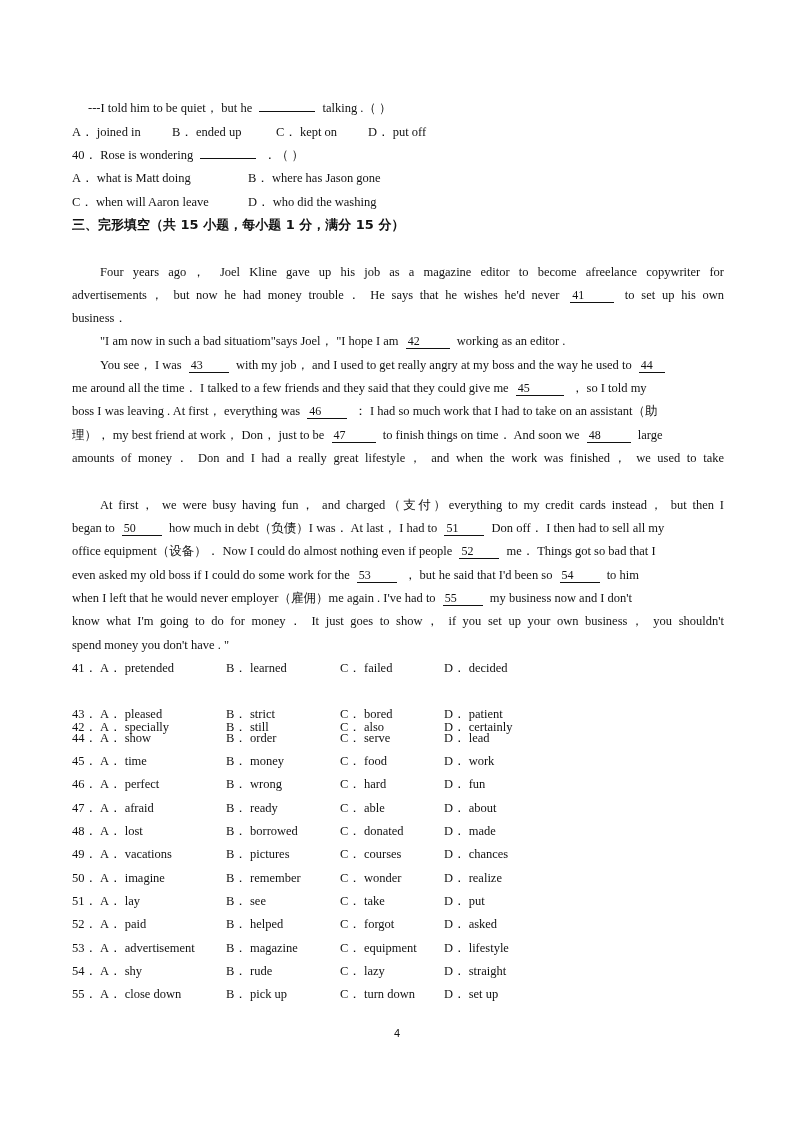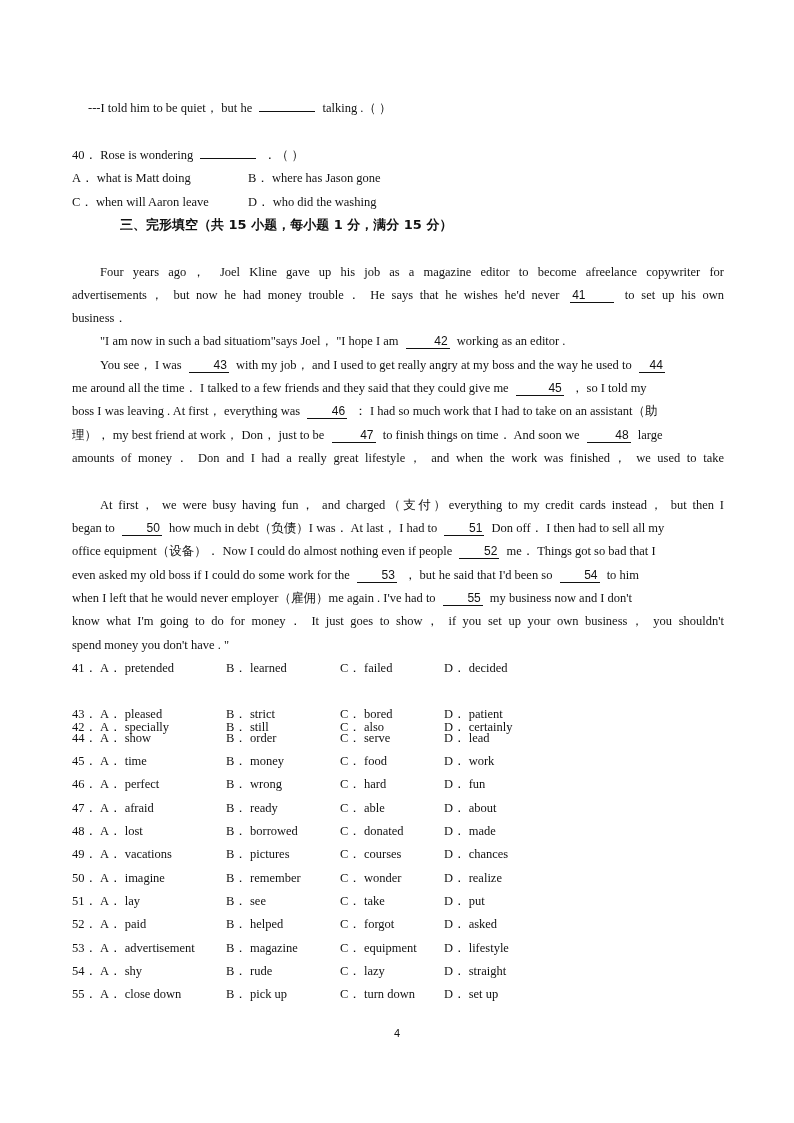--- a/index.html
+++ b/index.html
@@ -8,39 +8,45 @@
     font-family: "Liberation Serif", "DejaVu Serif", serif;
     color: #111; font-size: 12.5px;
   }
   .page { position: absolute; left: 0; top: 0; width: 794px; height: 1123px; }
   .line {
     position: absolute; left: 72px; width: 652px;
     white-space: nowrap; line-height: 16px; height: 16px;
   }
   .just { text-align: justify; text-align-last: justify; }
   .indent { left: 100px; width: 624px; }
-  .bold { font-weight: bold; font-family: "DejaVu Sans", "Liberation Sans", sans-serif; font-size: 13px; margin-left: 48px; }
+  .bold { font-weight: bold; font-family: "DejaVu Sans", "Liberation Sans", sans-serif; font-size: 13px; }
   .blank {
-    display: inline-block; border-bottom: 1px solid #111; text-align: right;
-    line-height: 13px; padding: 0 2px; margin: 0 4px; font-family: Liberation Sans, sans-serif; font-size: 12px;
+    display: inline-block; border-bottom: 1px solid #111; text-align: left;
+    line-height: 13px; padding: 0 2px; margin: 0 4px; font-family: Liberation Serif, serif; font-size: 12px;
   }
   .opt-row { position: absolute; left: 72px; height: 16px; line-height: 16px; white-space: nowrap; }
   .opt-row span { position: absolute; white-space: nowrap; }
   .pageno { position: absolute; top: 1027px; left: 0; width: 794px; text-align: center; font-size: 11px; font-family: "Liberation Sans", sans-serif; }
 </style>
 </head>
 <body>
 
 <div class="page">
 
   <div class="line indent" style="top:100px; left:88px;">
     <span>---I told him to be quiet， but he</span>
     <span class="blank" style="width:52px;"></span>
     <span>talking .（       ）</span>
   </div>
+  <div class="opt-row" style="top:124px; width:652px;">
+    <span style="left:0px;">A． joined  in</span>
+    <span style="left:100px;">B． ended up</span>
+    <span style="left:204px;">C． kept on</span>
+    <span style="left:296px;">D． put off</span>
+  </div>
 
   <div class="line" style="top:147px;">
     <span>40． Rose is wondering</span>
     <span class="blank" style="width:52px;"></span>
     <span>．（      ）</span>
   </div>
   <div class="opt-row" style="top:170px; width:652px;">
     <span style="left:0px;">A． what is Matt doing</span>
     <span style="left:176px;">B． where has Jason gone</span>
   </div>

